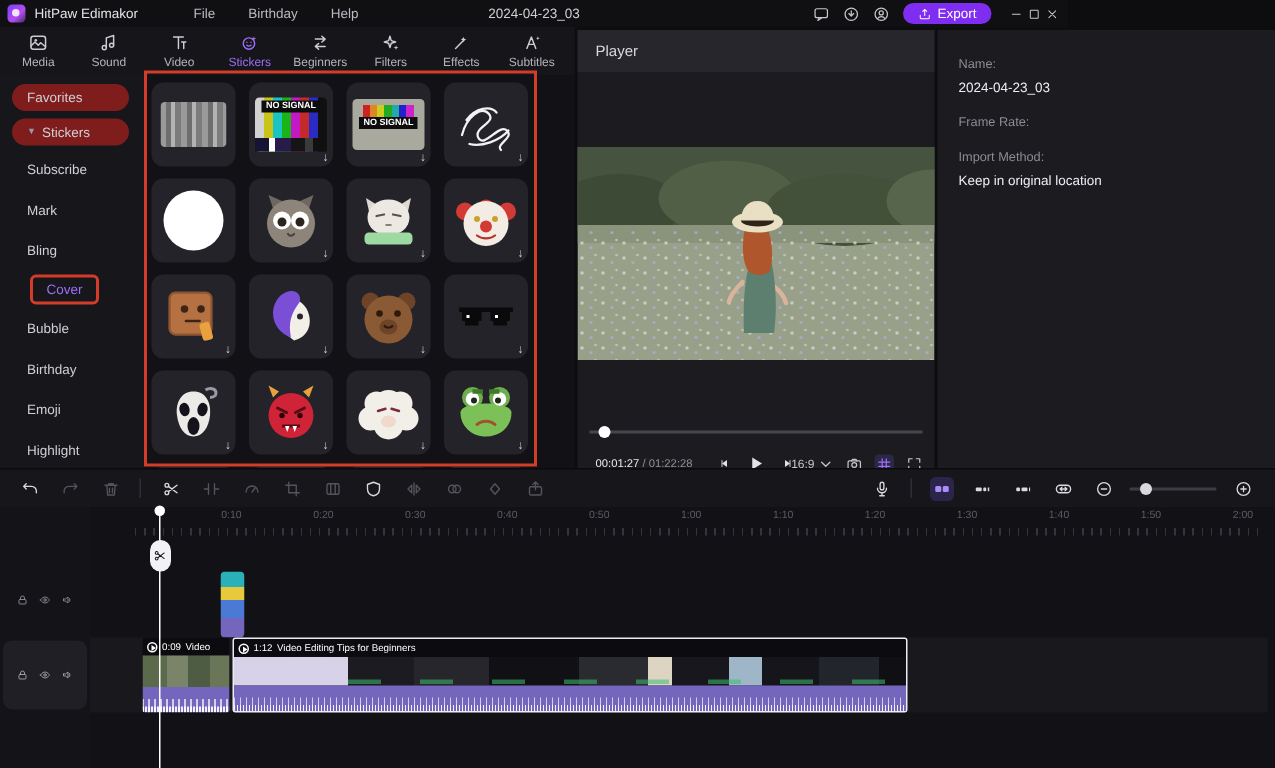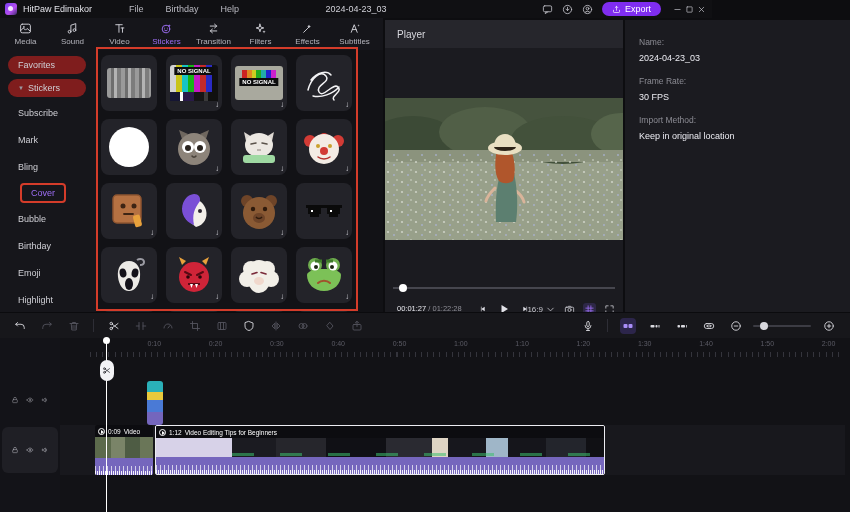--- a/index.html
+++ b/index.html
@@ -216,21 +216,21 @@
           <circle cx="11" cy="13" r="7"></circle>
           <path d="M8.5 15c1.5 1.5 3.5 1.5 5 0M8.5 11.5h.01M13.5 11.5h.01"></path>
           <path d="M17 4l.8 2.2L20 7l-2.2.8L17 10l-.8-2.2L14 7l2.2-.8z" fill="currentColor" stroke="none"></path>
         </svg>
         <span>Stickers</span>
       </div>
       <div class="tab">
         <svg class="ic" viewBox="0 0 24 24" fill="none" stroke="currentColor" stroke-width="1.8" stroke-linecap="round" stroke-linejoin="round">
           <path d="M14 4l4 3.5L14 11M18 7.5H6M10 13l-4 3.5L10 20M6 16.5h12"></path>
         </svg>
-        <span>Transition</span>
+        <span>Beginners</span>
       </div>
       <div class="tab">
         <svg class="ic" viewBox="0 0 24 24" fill="none" stroke="currentColor" stroke-width="1.8" stroke-linecap="round" stroke-linejoin="round">
           <path d="M11 4l1.6 5.4L18 11l-5.4 1.6L11 18l-1.6-5.4L4 11l5.4-1.6z"></path>
           <path d="M18.5 15l.7 2.3 2.3.7-2.3.7-.7 2.3-.7-2.3-2.3-.7 2.3-.7z" fill="currentColor" stroke="none"></path>
         </svg>
         <span>Filters</span>
       </div>
       <div class="tab">
         <svg class="ic" viewBox="0 0 24 24" fill="none" stroke="currentColor" stroke-width="1.8" stroke-linecap="round" stroke-linejoin="round">
@@ -528,21 +528,20 @@
         </span>
     </span>
   </div>
 </div>
 
 <div class="info-panel">
   <div class="info-fields">
       <div class="f-label">Name:</div>
       <div class="f-value">2024-04-23_03</div>
       <div class="f-label">Frame Rate:</div>
-      <div class="f-value">30 FPS</div>
       <div class="f-label">Import Method:</div>
       <div class="f-value">Keep in original location</div>
     </div>
 </div>
 
 <div class="edit-toolbar">
   <span id="tb-left" style="display:flex;align-items:center;">
       <span class="tool enabled">
         <svg class="ic" viewBox="0 0 24 24" fill="none" stroke="currentColor" stroke-width="1.8" stroke-linecap="round" stroke-linejoin="round">
           <path d="M7 5L3.5 8.5 7 12M3.5 8.5H14a6.5 6.5 0 016.5 6.5V17"></path>

